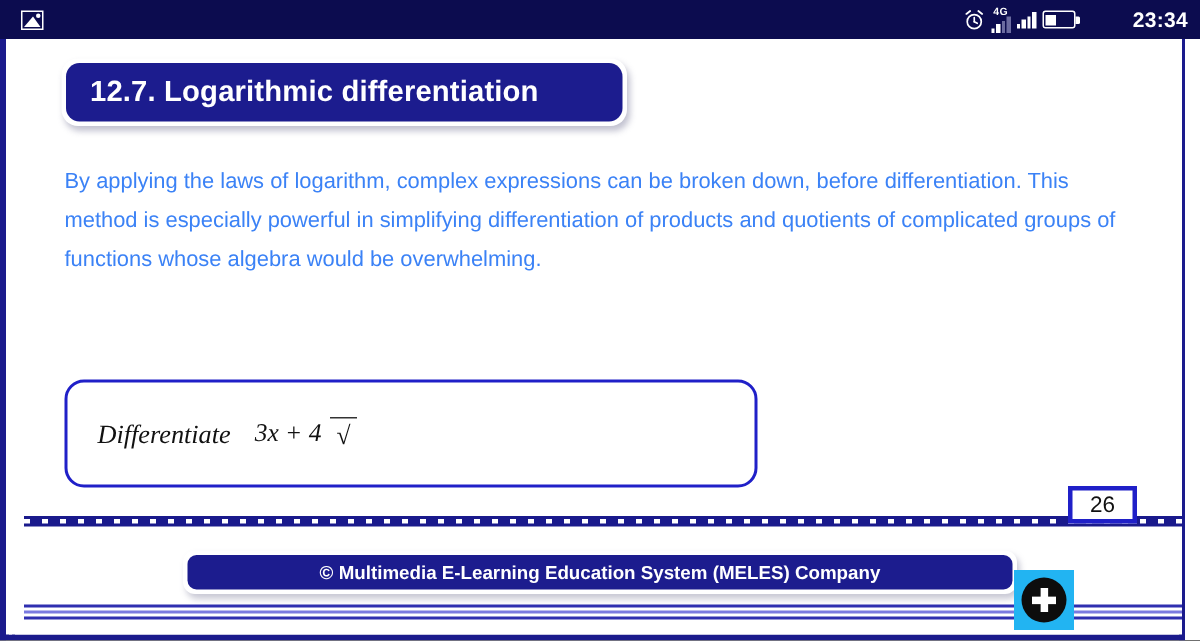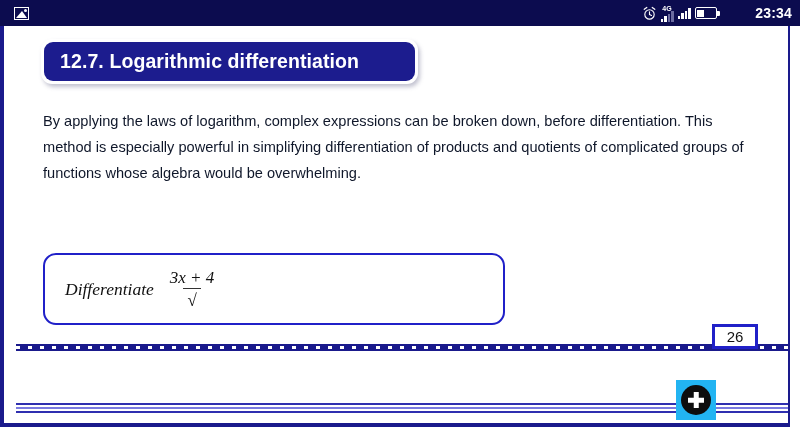--- a/index.html
+++ b/index.html
@@ -137,21 +137,21 @@
   #example-banner-wrap { left: 31px; top: 166px; width: 170px; height: 38px; }
   #example-banner { width: 100%; height: 100%; font-size: 15.5px; padding-left: 14px; }
 
   
   #body-text {
     position: absolute;
     left: 33px; top: 82px;
     width: 716px;
     font-size: 14.6px;
     line-height: 26px;
-    color: #0f172a;
+    color: #3b82f6;
     text-align: left;
   }
 
   
   #formula-box {
     position: absolute;
     left: 33px; top: 227px;
     width: 462px; height: 72px;
     border: 2px solid #2020c8;
     border-radius: 13px;
@@ -165,21 +165,21 @@
     font-style: italic;
     font-size: 17.5px;
     color: #111111;
     display: flex;
     align-items: center;
     gap: 7px;
     white-space: nowrap;
   }
   .frac {
     display: inline-flex;
-    flex-direction: column;
+    flex-direction: row;
     align-items: center;
     vertical-align: middle;
     line-height: 1.12;
     margin: 0 3px;
   }
   .frac .num { padding: 0 6px 1px 6px; font-size: 17px; }
   .frac .den {
     padding: 2px 4px 0 4px;
     border-top: 1.6px solid #333333;
     font-size: 17px;
@@ -357,20 +357,23 @@
           </span>
         </div>
       </div>
 
       <div id="divider">
         <div class="dots"></div>
       </div>
 
       <div id="page-number-box">26</div>
 
+      <div id="footer-wrap">
+        <div id="footer-banner">© Multimedia E-Learning Education System (MELES) Company</div>
+      </div>
 
       <div id="bottom-rules">
         <div class="r1"></div>
           <div class="r2"></div>
           <div class="r3"></div>
       </div>
 
     </div>
   </div>
 

